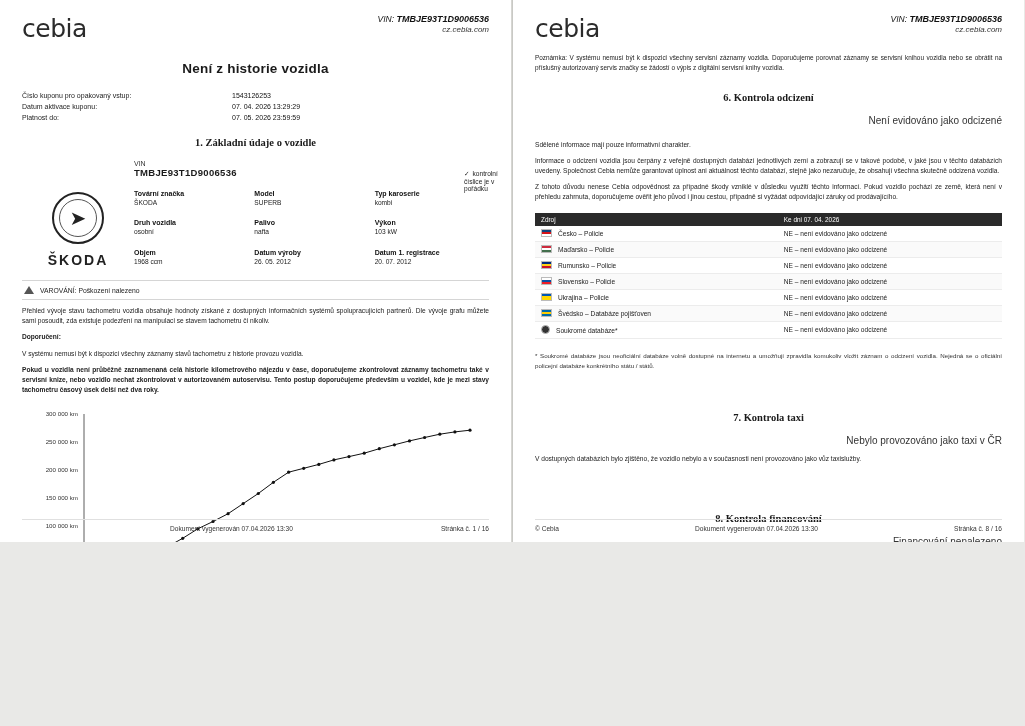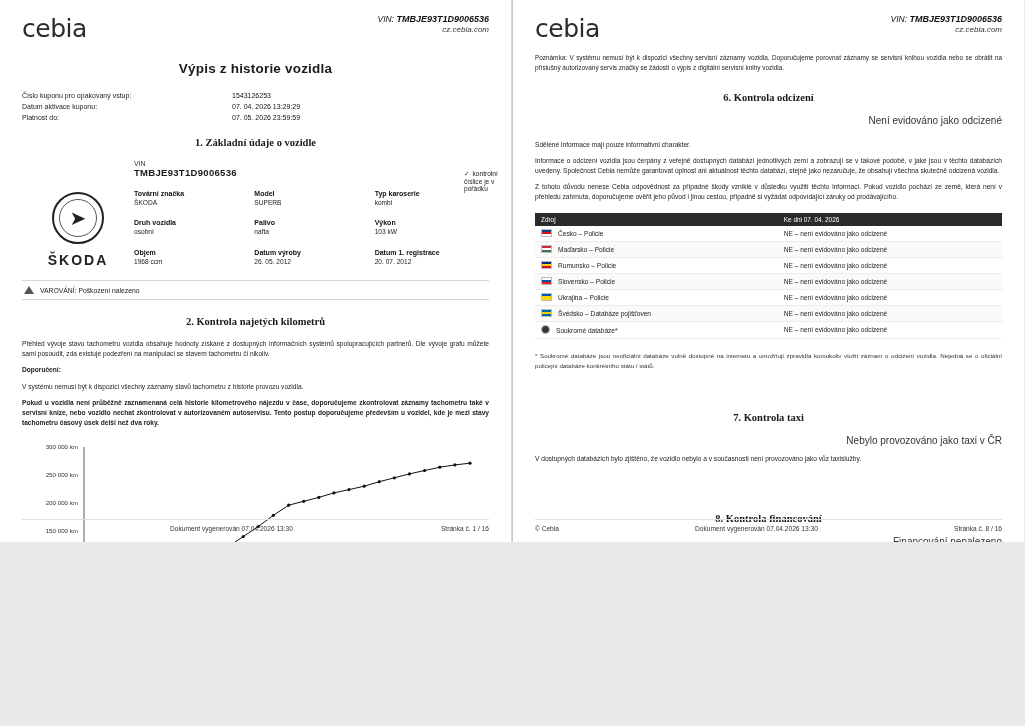--- a/index.html
+++ b/index.html
@@ -249,21 +249,21 @@
       <div class="logo">cebia</div>
       <div class="vin-block">
         <div class="vin-line">
           <span>VIN:</span>
           <b>TMBJE93T1D9006536</b>
         </div>
         <div class="vin-site">cz.cebia.com</div>
       </div>
     </div>
 
-    <h1 class="doc-title">Výpis z historie vozidla</h1>
+    <h1 class="doc-title">Není z historie vozidla</h1>
 
     <div>
       <div class="kv">
         <span class="k">Číslo kuponu pro opakovaný vstup:</span>
         <span class="v">1543126253</span>
       </div>
       <div class="kv">
         <span class="k">Datum aktivace kuponu:</span>
         <span class="v">07. 04. 2026 13:29:29</span>
       </div>
@@ -328,21 +328,20 @@
           <div class="val">20. 07. 2012</div>
         </div>
       </div>
     </div>
 
     <div class="warn">
       <span class="tri"></span>
       <span>VAROVÁNÍ: Poškození nalezeno</span>
     </div>
 
-    <h2 class="sec">2. Kontrola najetých kilometrů</h2>
 
     <p class="body">Přehled vývoje stavu tachometru vozidla obsahuje hodnoty získané z dostupných informačních systémů spolupracujících partnerů. Dle vývoje grafu můžete sami posoudit, zda existuje podezření na manipulaci se stavem tachometru či nikoliv.</p>
     <p class="body b">Doporučení:</p>
     <p class="body">V systému nemusí být k dispozici všechny záznamy stavů tachometru z historie provozu vozidla.</p>
     <p class="body b">Pokud u vozidla není průběžně zaznamenaná celá historie kilometrového nájezdu v čase, doporučujeme zkontrolovat záznamy tachometru také v servisní knize, nebo vozidlo nechat zkontrolovat v autorizovaném autoservisu. Tento postup doporučujeme především u vozidel, kde je mezi stavy tachometru časový úsek delší než dva roky.</p>
 
     <div class="chart-box">
       <svg class="chart" id="mileage-svg" width="466" height="200" viewBox="0 0 466 200">
           <text x="56" y="178.2" text-anchor="end" class="ax-lbl">0 km</text>
           <text x="56" y="150.2" text-anchor="end" class="ax-lbl">50 000 km</text>

